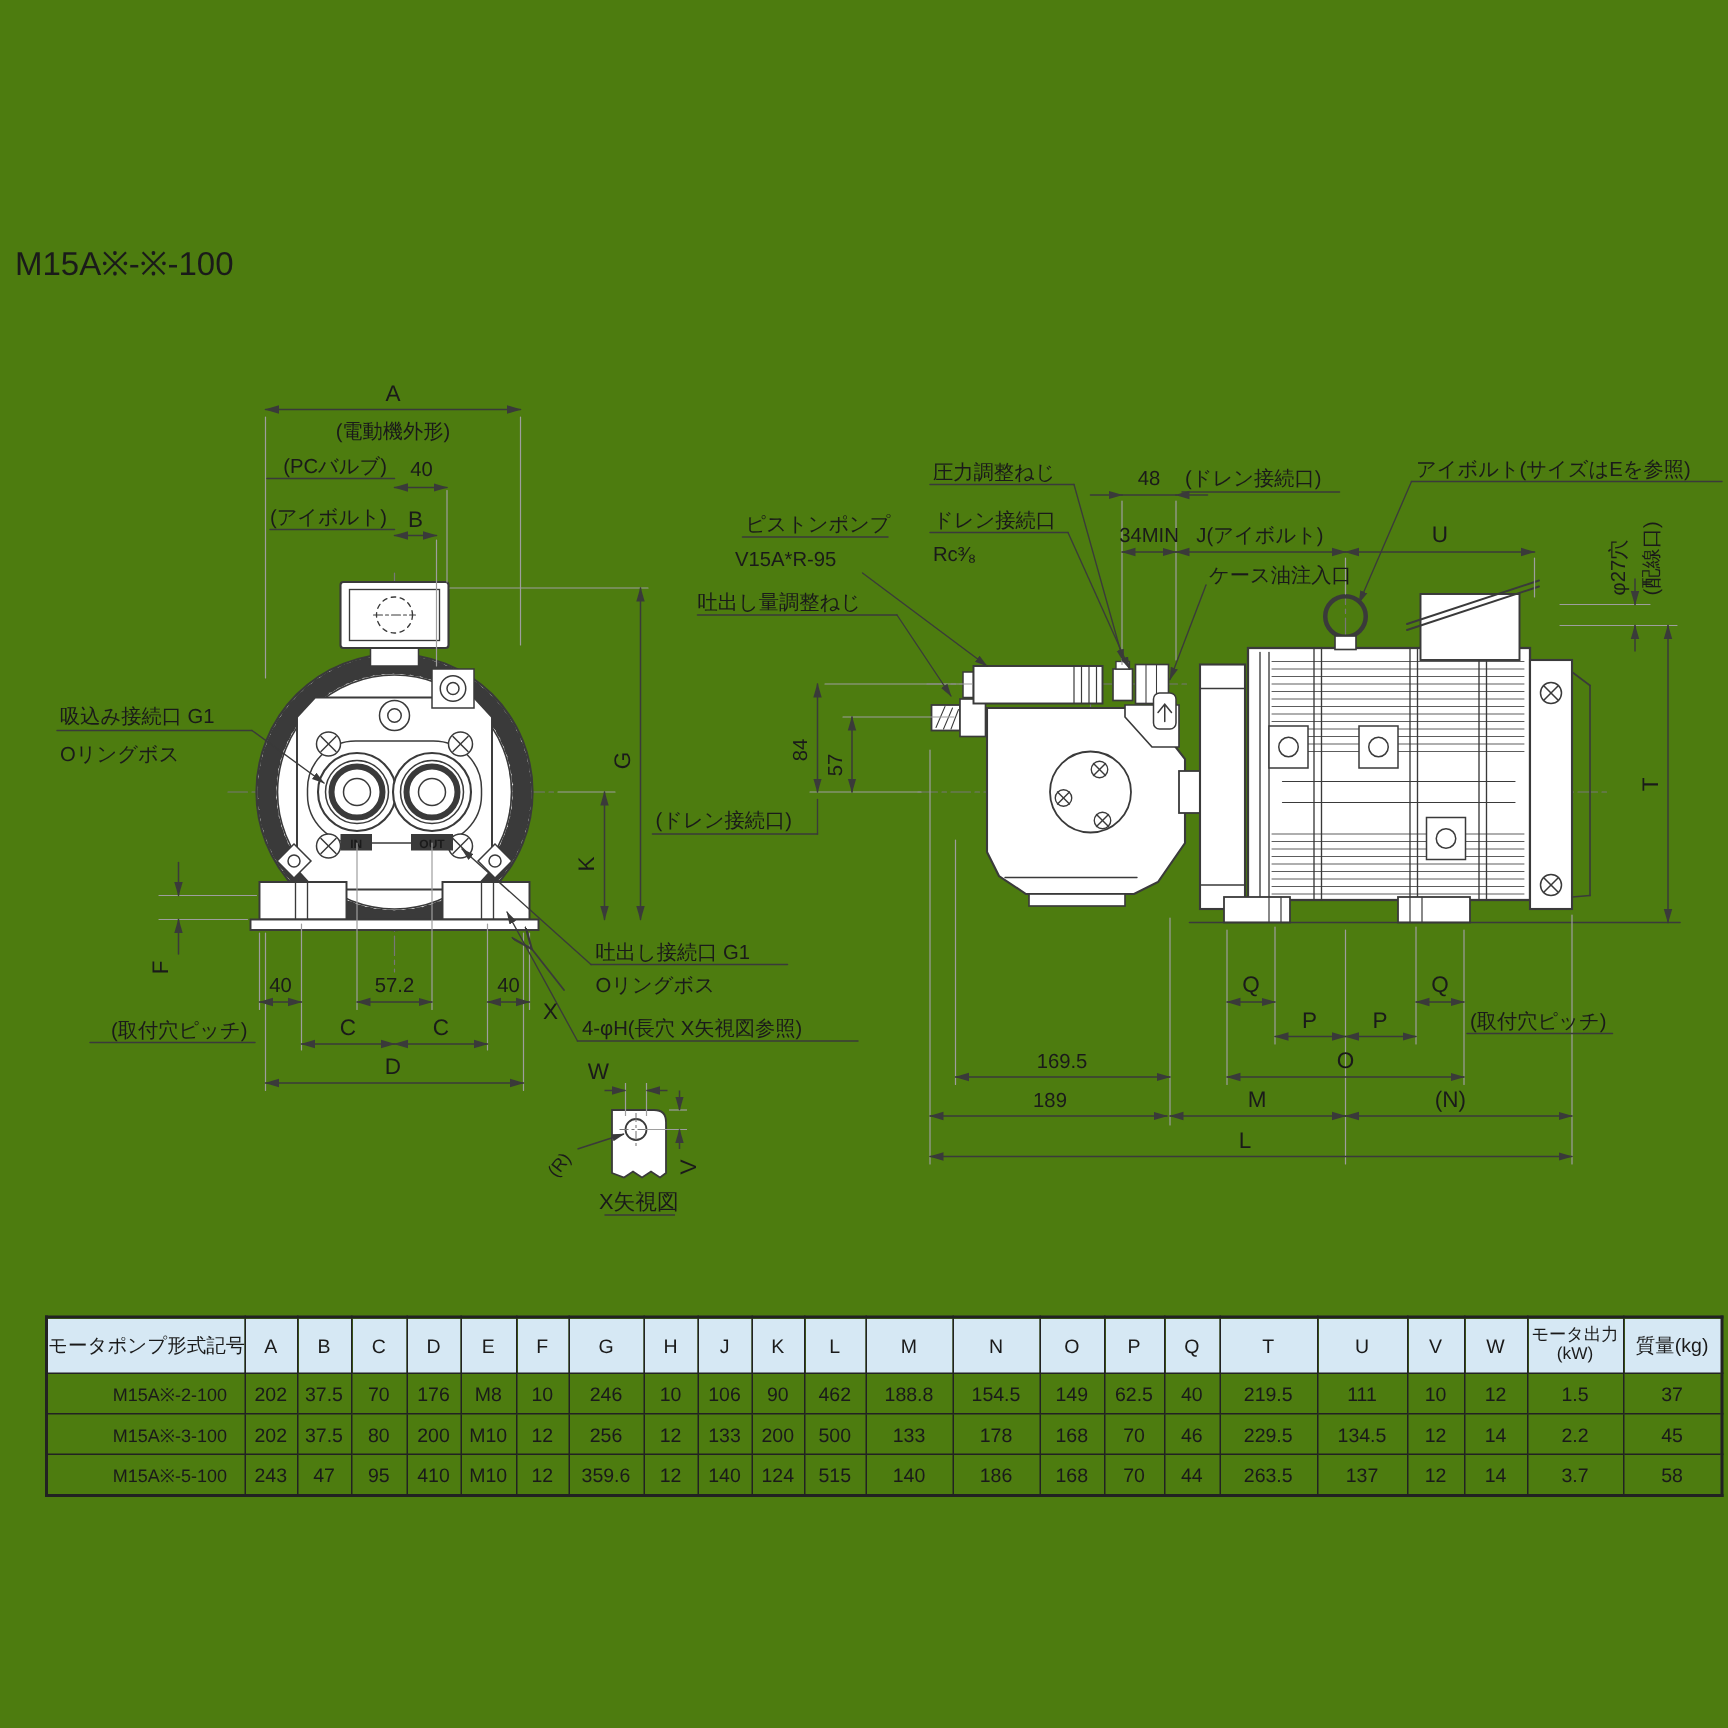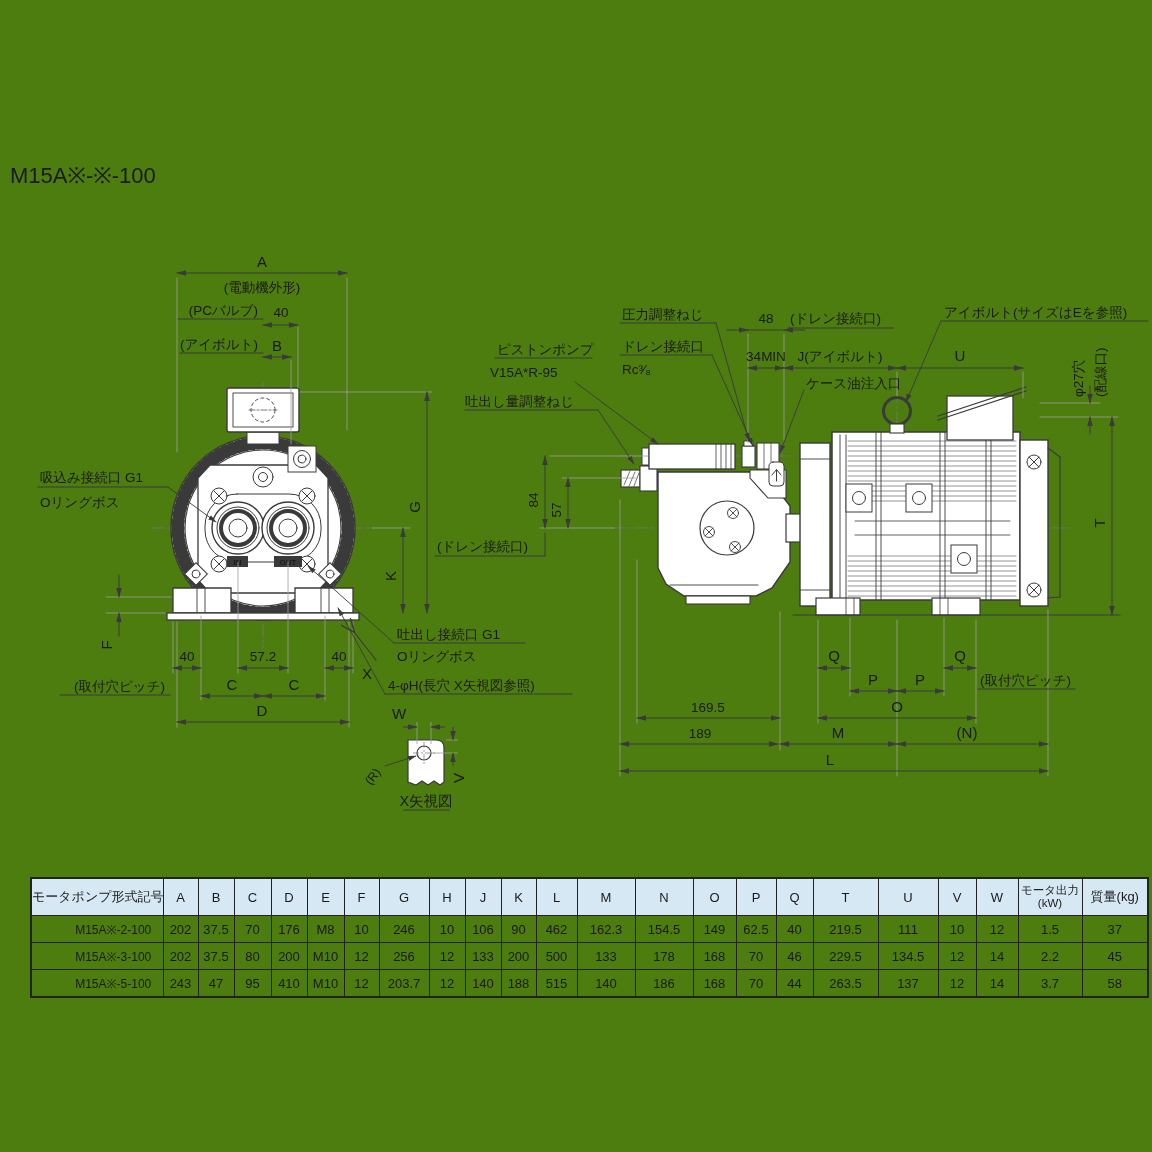--- a/index.html
+++ b/index.html
@@ -512,21 +512,21 @@
       <td>37.5</td>
       <td>70</td>
       <td>176</td>
       <td>M8</td>
       <td>10</td>
       <td>246</td>
       <td>10</td>
       <td>106</td>
       <td>90</td>
       <td>462</td>
-      <td>162.3</td>
+      <td>188.8</td>
       <td>154.5</td>
       <td>149</td>
       <td>62.5</td>
       <td>40</td>
       <td>219.5</td>
       <td>111</td>
       <td>10</td>
       <td>12</td>
       <td>1.5</td>
       <td>37</td>
@@ -557,24 +557,24 @@
       <td>45</td>
     </tr>
     <tr>
       <td>M15A※-5-100</td>
       <td>243</td>
       <td>47</td>
       <td>95</td>
       <td>410</td>
       <td>M10</td>
       <td>12</td>
-      <td>203.7</td>
+      <td>359.6</td>
       <td>12</td>
       <td>140</td>
-      <td>188</td>
+      <td>124</td>
       <td>515</td>
       <td>140</td>
       <td>186</td>
       <td>168</td>
       <td>70</td>
       <td>44</td>
       <td>263.5</td>
       <td>137</td>
       <td>12</td>
       <td>14</td>

